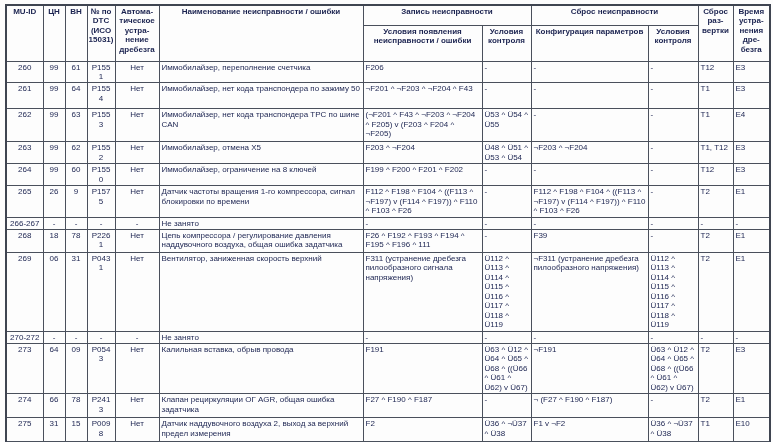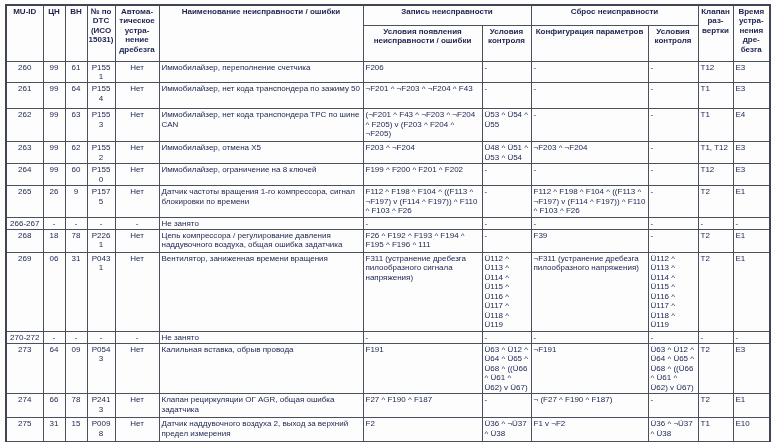--- a/index.html
+++ b/index.html
@@ -72,21 +72,21 @@
   <thead>
     <tr>
       <th rowspan="2">MU-ID</th>
       <th rowspan="2">ЦН</th>
       <th rowspan="2">ВН</th>
       <th rowspan="2">№ по DTC (ИСО 15031)</th>
       <th rowspan="2">Автома-тическое устра-нение дребезга</th>
       <th rowspan="2">Наименование неисправности / ошибки</th>
       <th colspan="2">Запись неисправности</th>
       <th colspan="2">Сброс неисправности</th>
-      <th rowspan="2">Клапан раз-вертки</th>
+      <th rowspan="2">Сброс раз-вертки</th>
       <th rowspan="2">Время устра-нения дре-безга</th>
     </tr>
     <tr>
       <th>Условия появления неисправности / ошибки</th>
       <th>Условия контроля</th>
       <th>Конфигурация параметров</th>
       <th>Условия контроля</th>
     </tr>
   </thead>
   <tbody id="rows-body">
@@ -201,21 +201,21 @@
     <td>-</td>
     <td>T2</td>
     <td>E1</td>
   </tr>
       <tr>
     <td class="c">269</td>
     <td class="c">06</td>
     <td class="c">31</td>
     <td class="c">P0431</td>
     <td class="c">Нет</td>
-    <td>Вентилятор, заниженная времени вращения</td>
+    <td>Вентилятор, заниженная скорость верхний</td>
     <td>F311 (устранение дребезга пилообразного сигнала напряжения)</td>
     <td>Ü112 ^ Ü113 ^ Ü114 ^ Ü115 ^ Ü116 ^ Ü117 ^ Ü118 ^ Ü119</td>
     <td>¬F311 (устранение дребезга пилообразного напряжения)</td>
     <td>Ü112 ^ Ü113 ^ Ü114 ^ Ü115 ^ Ü116 ^ Ü117 ^ Ü118 ^ Ü119</td>
     <td>T2</td>
     <td>E1</td>
   </tr>
       <tr>
     <td class="c">270-272</td>
     <td class="c">-</td>

